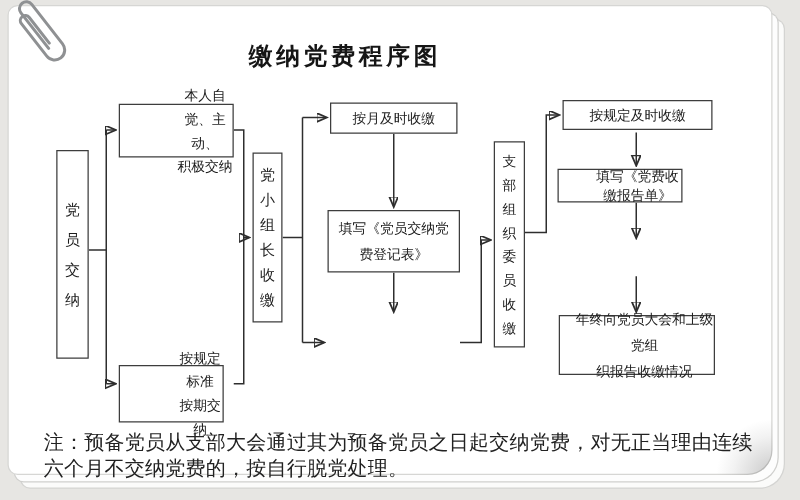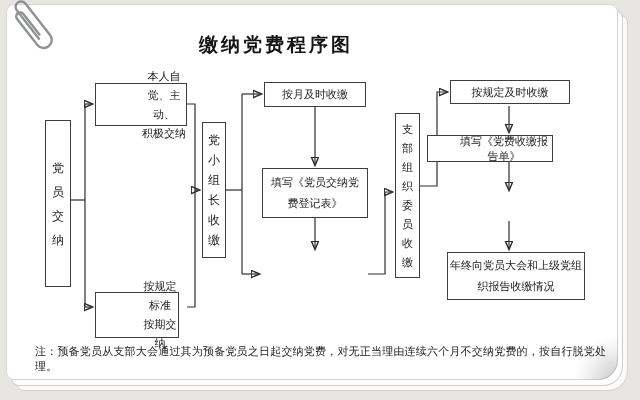--- a/index.html
+++ b/index.html
@@ -35,21 +35,21 @@
     text-align:center; white-space:pre-line;
     font-size:11px; color:#1c1c1c;
   }
   .v1 { font-size:12px; line-height:24px; }
   .v2 { font-size:12px; line-height:20px; }
   .v3 { font-size:11px; line-height:19px; }
   .h2 { line-height:19px;padding-left:46px; }
   .h2b { line-height:21px; }
   .note {
     position:absolute; left:35px; top:344px; width:580px; z-index:2;
-    font-size:11px; color:#222222; letter-spacing:0.2px;
+    font-size:16px; color:#222222; letter-spacing:0.2px;
   }
   .clip { position:absolute; left:18px; top:-9px; transform:rotate(-38deg); z-index:6; }
 </style>
 </head>
 <body>
 
 <div class="canvas">
 
   <div class="paper"></div>
 
@@ -112,21 +112,21 @@
 部
 组
 织
 委
 员
 收
 缴</div>
 
   <div class="node" style="left:450px;top:80px;width:120px;height:24px;">按规定及时收缴</div>
 
-  <div class="node" style="left:427px;top:135px;width:126px;height:27px;padding-left:28px;">填写《党费收缴报告单》</div>
+  <div class="node" style="left:446px;top:135px;width:100px;height:27px;padding-left:28px;">填写《党费收缴报告单》</div>
 
 
-  <div class="node h2b" style="left:447px;top:252px;width:138px;height:48px;">年终向党员大会和上级党组
+  <div class="node h2b" style="left:447px;top:252px;width:125px;height:48px;padding-left:12px;">年终向党员大会和上级党组
 织报告收缴情况</div>
 
   <div class="note">注：预备党员从支部大会通过其为预备党员之日起交纳党费，对无正当理由连续六个月不交纳党费的，按自行脱党处理。</div>
 
 </div>
 
 </body></html>

